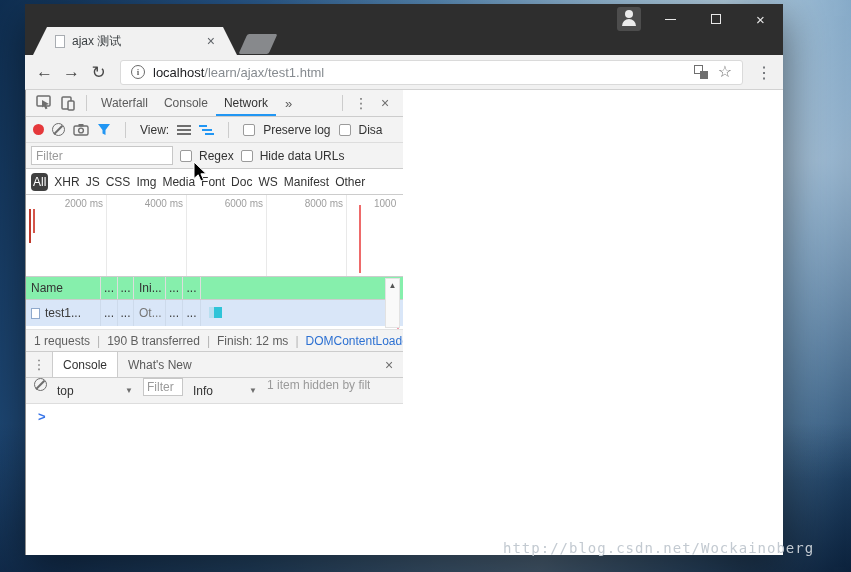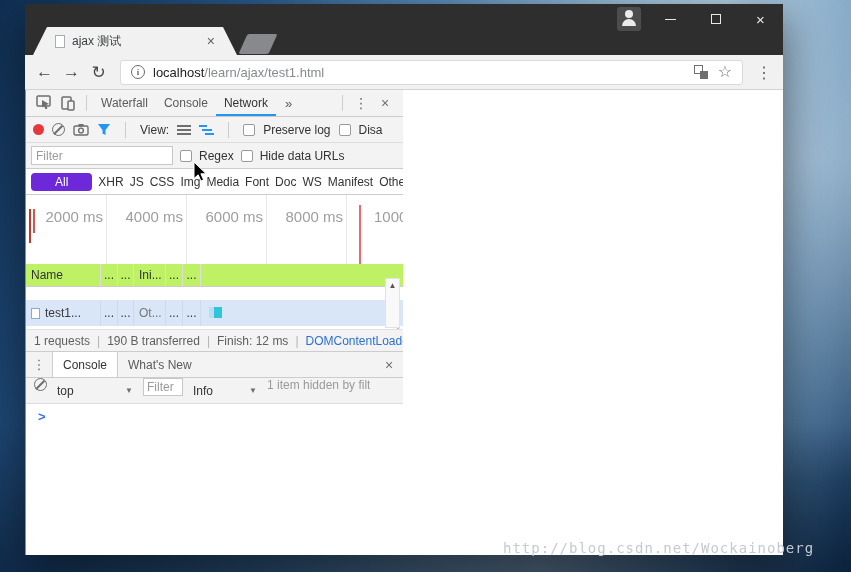--- a/index.html
+++ b/index.html
@@ -82,30 +82,30 @@
   .ic-wf i{position:absolute;height:2.5px;background:#2196F3}
   .lbl{color:#333;white-space:nowrap}
   .cb{width:12px;height:12px;border:1px solid #9b9b9b;background:#fff;border-radius:2px;flex:none}
 
   .dt-row3{top:53px;height:26px;background:#f3f3f3;border-bottom:1px solid #ccc;display:flex;align-items:center;padding:0 5px;gap:7px}
   .flt{width:142px;height:19px;border:1px solid #c7c7c7;background:#fff;font-size:12px;padding:0 4px;color:#333;outline:none}
   .flt::placeholder{color:#9a9a9a}
 
   .dt-pills{top:79px;height:26px;background:#fff;border-bottom:1px solid #ccc;display:flex;align-items:center;padding:0 8px;gap:6px;white-space:nowrap}
   .pill{color:#333}
-  .pill.on{background:#6d28d9;color:#fff;border-radius:4px;padding:2px 24px;margin-left:-3px}
+  .pill.on{background:#404040;color:#fff;border-radius:4px;padding:2px 2px;margin-left:-3px}
 
   .dt-timeline{top:105px;height:82px;background:#fff;border-bottom:1px solid #ccc;overflow:hidden}
   .grid{position:absolute;top:0;bottom:0;width:1px;background:#e9e9e9}
-  .tl-label{position:absolute;top:13px;font-size:15px;color:#9e9e9e;transform:translateX(-100%);white-space:nowrap}
+  .tl-label{position:absolute;top:3px;font-size:10px;color:#9e9e9e;transform:translateX(-100%);white-space:nowrap}
   .tl-label.last{transform:none}
   .tk{position:absolute;background:#c0392b}
   .loadline{position:absolute;left:333px;top:10px;bottom:3px;width:2px;background:#ee6a6a}
 
-  .dt-thead{top:174px;height:23px;background:#bef264;border-bottom:1px solid #ccc;display:flex;align-items:stretch}
+  .dt-thead{top:187px;height:23px;background:#86efac;border-bottom:1px solid #ccc;display:flex;align-items:stretch}
   .th{border-right:1px solid #ddd;display:flex;align-items:center;padding:0 5px;color:#333;flex:none;overflow:hidden}
   .th-c{justify-content:center;padding:0 2px}
   .th-wf{flex:1;border-right:none;position:relative}
   .scale{position:absolute;right:33px;top:4px;font-size:11px;color:#555}
 
   .sbar{position:absolute;left:359px;top:188px;width:15px;height:50px;background:#f9f9f9;border:1px solid #e2e2e2;text-align:center}
   .sarrow{font-size:8px;color:#555;line-height:14px;display:block}
 
   .dt-trow{top:210px;height:26px;background:#d9e6f8;display:flex;align-items:stretch}
   .td{display:flex;align-items:center;padding:0 5px;color:#3a3a3a;flex:none;border-right:1px solid rgba(0,0,0,.05);overflow:hidden;white-space:nowrap}

